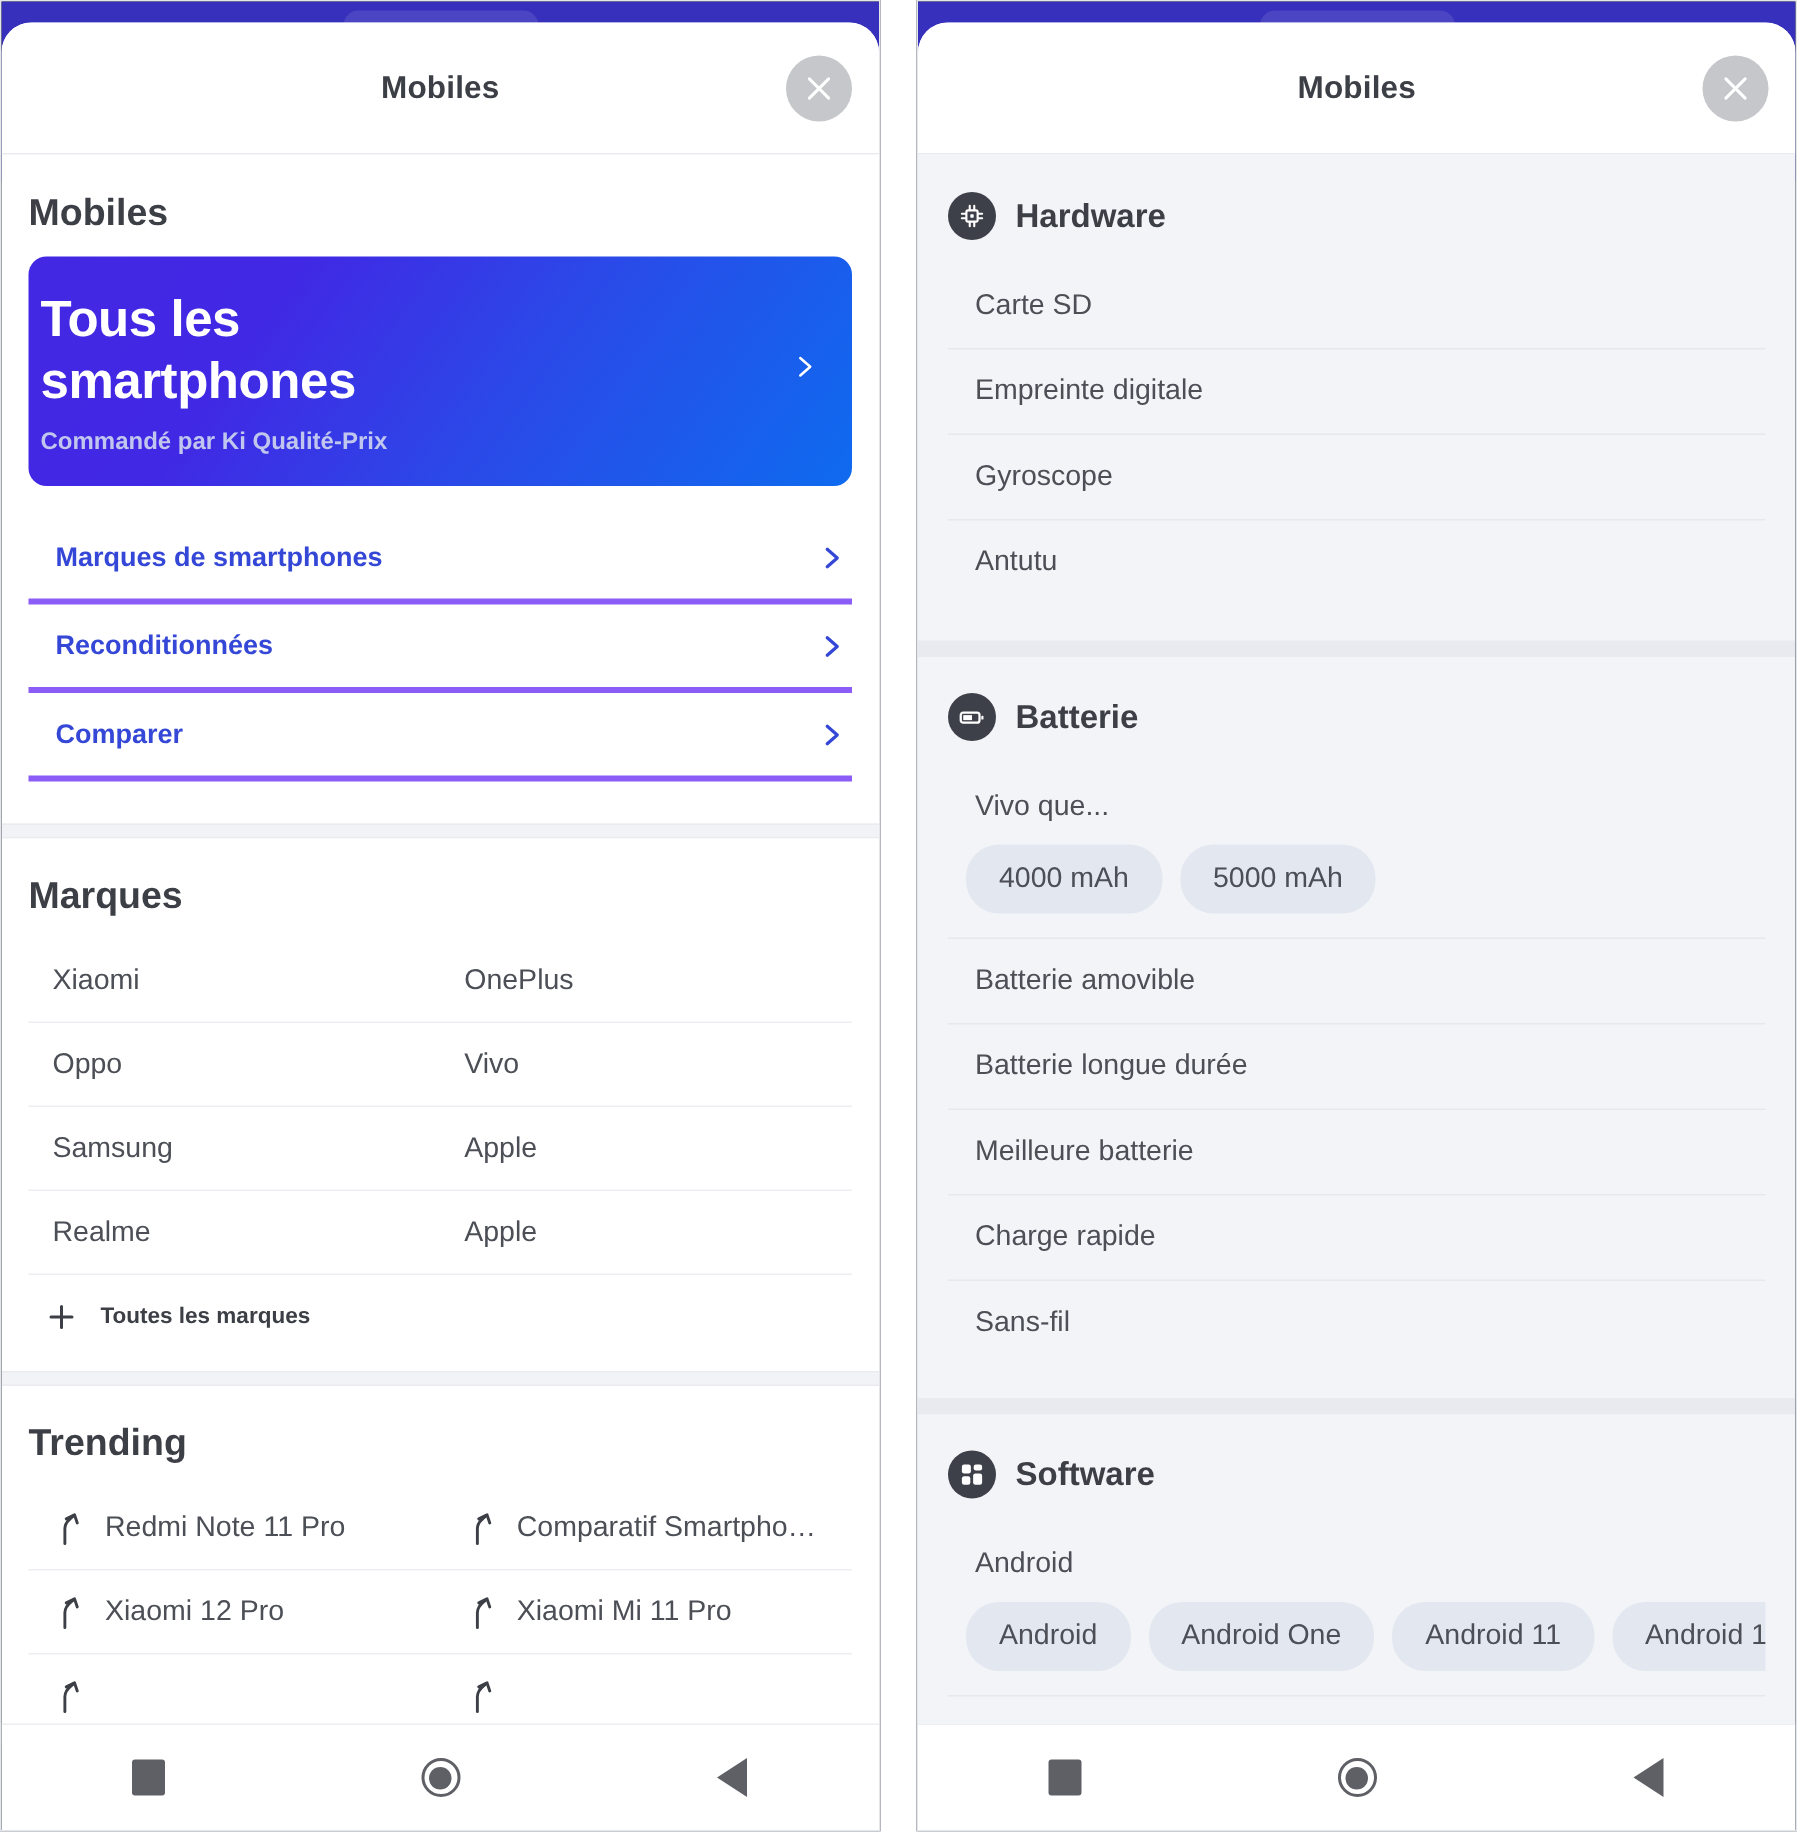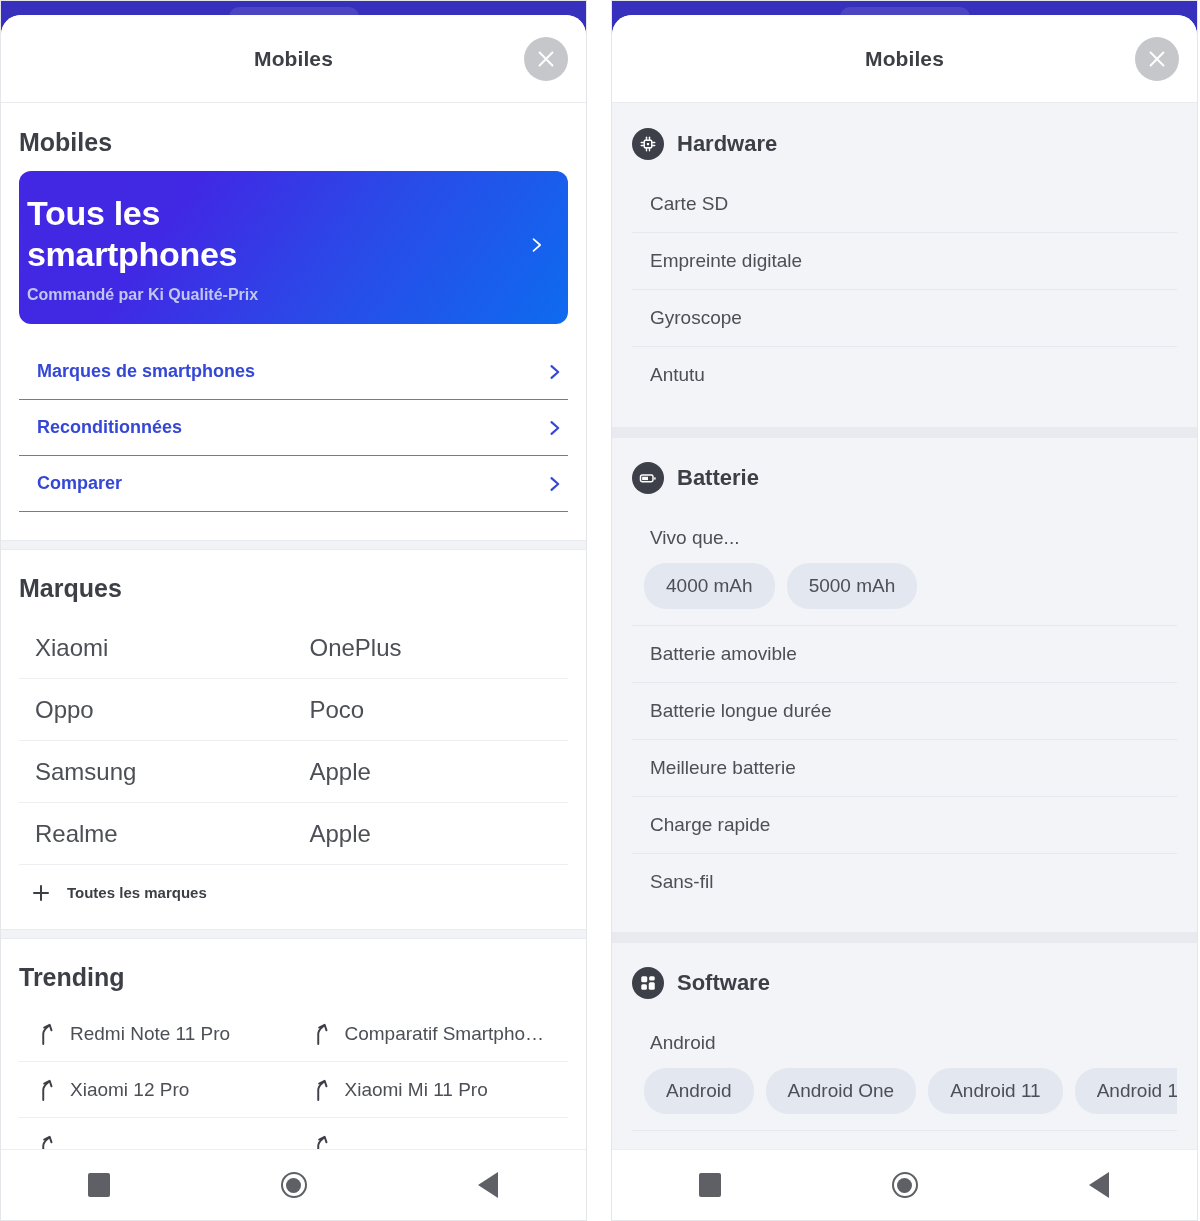--- a/index.html
+++ b/index.html
@@ -101,34 +101,34 @@
     margin-top: 10px;
   }
   .promo-chev {
     position: absolute; right: 22px; top: 50%; transform: translateY(-50%);
     color: #ffffff;
   }
 
   .link-row {
     display: flex; align-items: center; justify-content: space-between;
     padding: 16px 0 15px 18px;
-    border-bottom: 1px solid #8b5cf6;
+    border-bottom: 4px solid #8b5cf6;
     cursor: pointer;
   }
   .link-row:last-child { border-bottom: none; }
   .link-row .label {
     color: #3447d6; font-size: 18px; font-weight: bold;
   }
   .link-row .chev { color: #3447d6; display:flex; padding-right: 4px;}
 
   .brand-grid { display: flex; flex-wrap: wrap; }
   .brand-cell {
     width: 50%;
     padding: 17px 0 16px 16px;
-    font-size: 24px; color: #4c4f56;
+    font-size: 19px; color: #4c4f56;
     cursor: pointer;
   }
   .brand-cell > span { display:block; }
   .brand-cell.bord { border-bottom: 1px solid #eceef2; }
   .all-brands {
     display: flex; align-items: center; gap: 14px;
     padding: 16px 0 24px 10px;
     font-size: 15px; font-weight: bold; color: #3c3f45;
     cursor: pointer;
   }
@@ -281,21 +281,21 @@
             <div class="brand-cell bord">
                 <span>Xiaomi</span>
               </div>
             <div class="brand-cell bord">
                 <span>OnePlus</span>
               </div>
             <div class="brand-cell bord">
                 <span>Oppo</span>
               </div>
             <div class="brand-cell bord">
-                <span>Poco</span>
+                <span>Vivo</span>
               </div>
             <div class="brand-cell bord">
                 <span>Samsung</span>
               </div>
             <div class="brand-cell bord">
                 <span>Apple</span>
               </div>
             <div class="brand-cell bord">
                 <span>Realme</span>
               </div>

